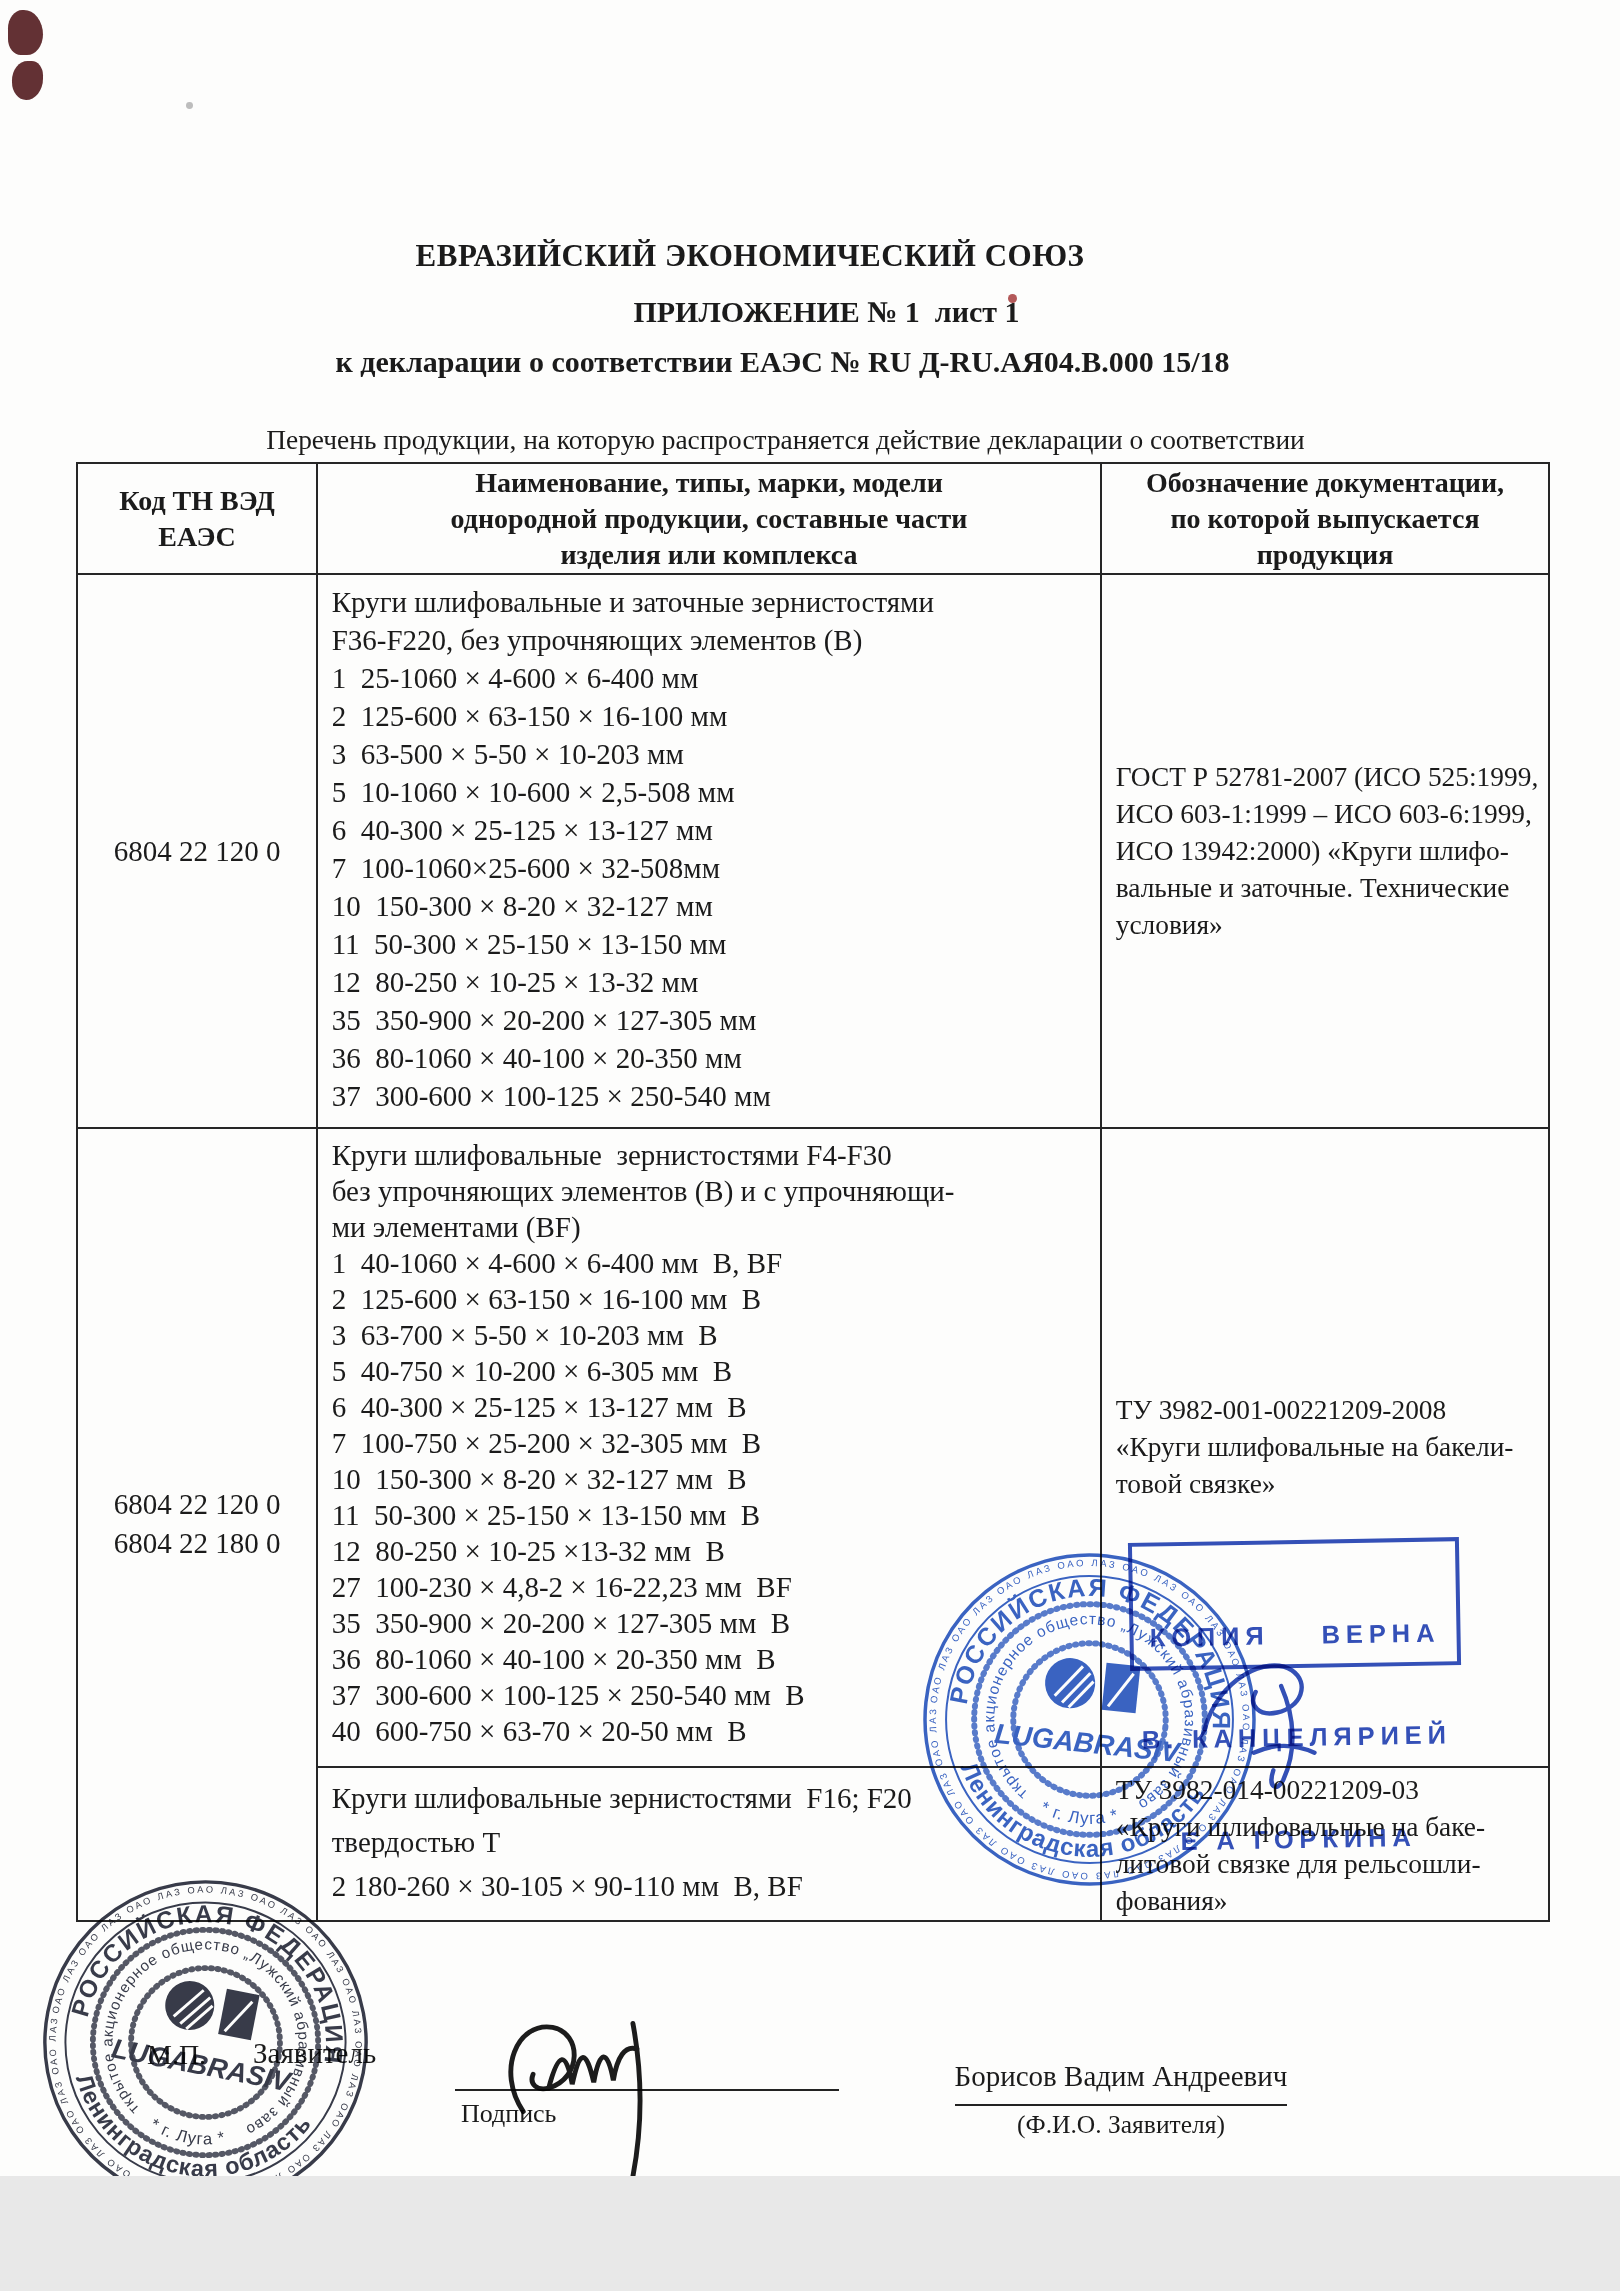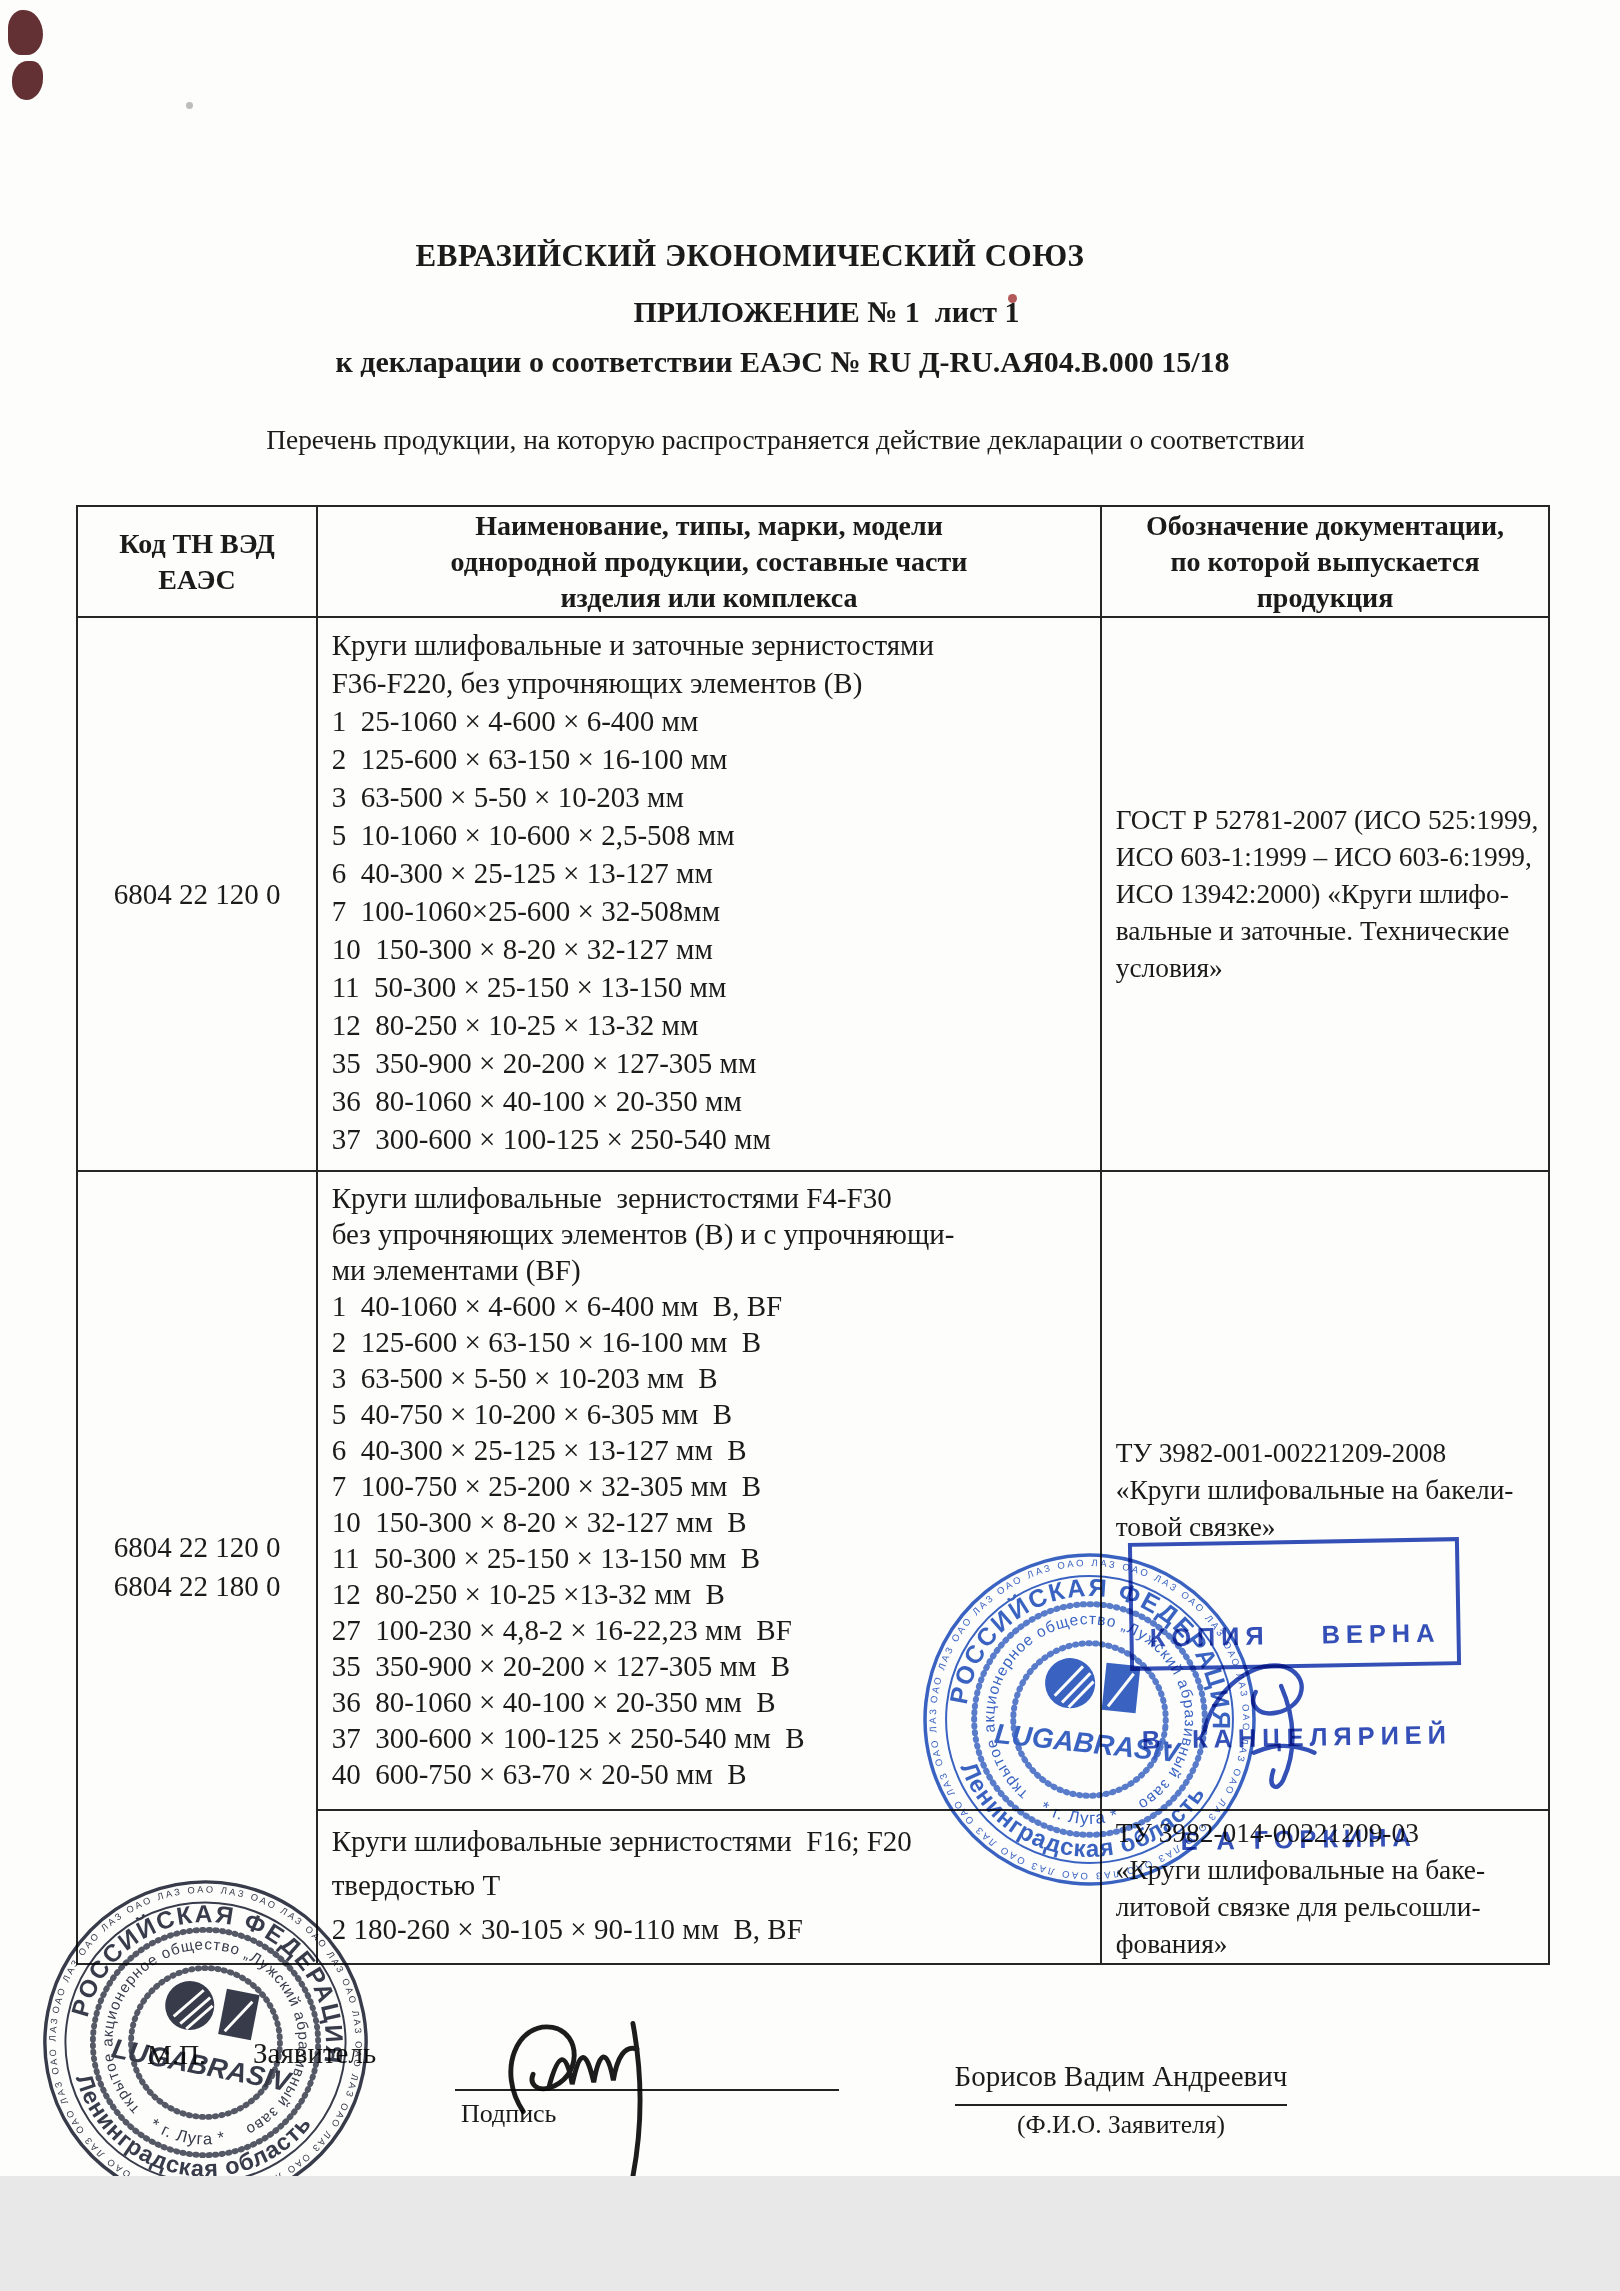--- a/index.html
+++ b/index.html
@@ -10,21 +10,21 @@
   }
   .abs{position:absolute;}
   
   .hline{left:0;right:0;text-align:center;font-weight:bold;white-space:pre;}
   .h1{top:238px;font-size:31px;padding-right:120px;letter-spacing:0.5px;}
   .h2{top:295px;font-size:30px;padding-left:33px;}
   .h3{top:345px;font-size:30px;padding-right:55px;}
   .caption{top:425px;left:0;right:0;text-align:center;font-size:27.4px;padding-right:49px;white-space:pre;}
   
   table.doc-table{
-    position:absolute;left:76px;top:505px;width:1472px;
+    position:absolute;left:76px;top:462px;width:1472px;
     border-collapse:collapse;table-layout:fixed;
   }
   .doc-table td,.doc-table th{border:2px solid #262626;vertical-align:middle;padding:0;}
   .doc-table{border:2.9px solid #262626;}
   tr.head{height:111px;}
   tr.r1{height:554px;}
   tr.r2{height:639px;}
   tr.r3{height:143px;}
   th.hd{font-size:28px;font-weight:bold;text-align:center;}
   th.hd .ln{line-height:36px;white-space:pre;}
@@ -127,21 +127,21 @@
         <td class="code" rowspan="2">
             <div class="ln">6804 22 120 0</div>
             <div class="ln">6804 22 180 0</div>
           </td>
         <td class="name">
             <div class="ln">Круги шлифовальные  зернистостями F4-F30</div>
             <div class="ln">без упрочняющих элементов (В) и с упрочняющи-</div>
             <div class="ln">ми элементами (BF)</div>
             <div class="ln">1  40-1060 × 4-600 × 6-400 мм  В, BF</div>
             <div class="ln">2  125-600 × 63-150 × 16-100 мм  В</div>
-            <div class="ln">3  63-500 × 5-50 × 10-203 мм  В</div>
+            <div class="ln">3  63-700 × 5-50 × 10-203 мм  В</div>
             <div class="ln">5  40-750 × 10-200 × 6-305 мм  В</div>
             <div class="ln">6  40-300 × 25-125 × 13-127 мм  В</div>
             <div class="ln">7  100-750 × 25-200 × 32-305 мм  В</div>
             <div class="ln">10  150-300 × 8-20 × 32-127 мм  В</div>
             <div class="ln">11  50-300 × 25-150 × 13-150 мм  В</div>
             <div class="ln">12  80-250 × 10-25 ×13-32 мм  В</div>
             <div class="ln">27  100-230 × 4,8-2 × 16-22,23 мм  BF</div>
             <div class="ln">35  350-900 × 20-200 × 127-305 мм  В</div>
             <div class="ln">36  80-1060 × 40-100 × 20-350 мм  В</div>
             <div class="ln">37  300-600 × 100-125 × 250-540 мм  В</div>

